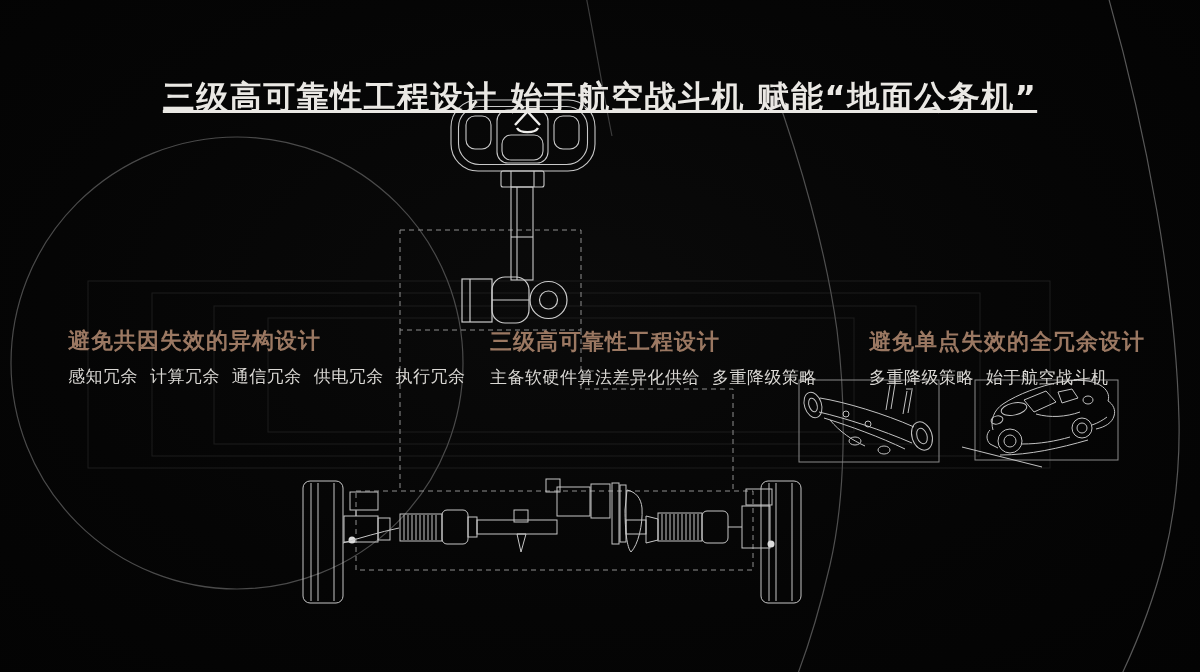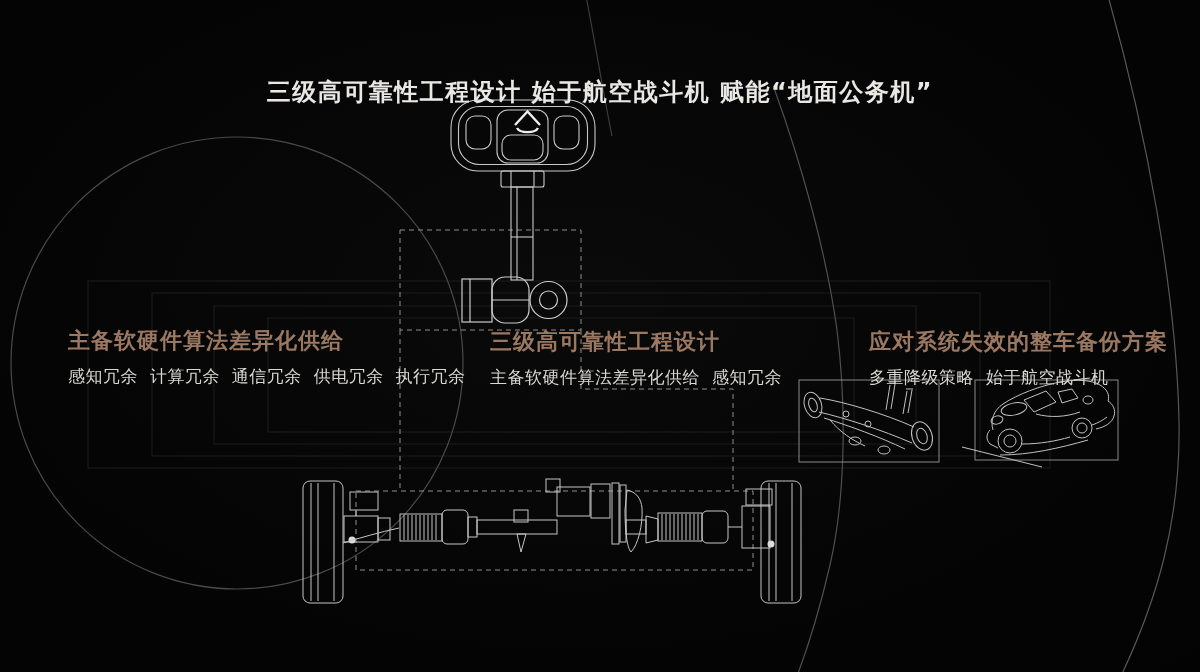--- a/index.html
+++ b/index.html
@@ -5,21 +5,21 @@
   html,body{margin:0;padding:0;background:#000;}
   .stage{
     position:relative;width:1200px;height:672px;overflow:hidden;
     background:radial-gradient(ellipse at 48% 45%, #0a0a0a 0%, #050505 60%, #030303 100%);
     font-family:"DejaVu Sans","Liberation Sans",sans-serif;
   }
   .lineart{position:absolute;left:0;top:0;z-index:1;}
   .txt{position:absolute;z-index:3;}
   .slide-title{
     top:76px;left:0;width:1200px;text-align:center;
-    font-size:24px;font-weight:bold;color:#eae8e4;letter-spacing:1.5px;white-space:nowrap;
+    font-size:32px;font-weight:bold;color:#eae8e4;letter-spacing:1.5px;white-space:nowrap;text-decoration:underline;
   }
   .section{position:absolute;z-index:3;white-space:nowrap;}
   .section .head{
     font-size:22px;font-weight:bold;color:#9b7862;letter-spacing:1px;
   }
   .section .detail{
     margin-top:9px;font-size:17px;font-weight:normal;color:#dad8d4;
     letter-spacing:0.5px;word-spacing:6px;
   }
   .sec-left{left:68px;top:326px;}
@@ -170,27 +170,27 @@
         <path d="M1036,414 C1050,418 1066,417 1080,412"></path>
         <path d="M1000,455 C1030,455 1060,448 1088,440"></path>
         <path d="M962,447 L1042,467"></path>
       </g>
     </g>
   </svg>
 
   <div class="txt slide-title">三级高可靠性工程设计 始于航空战斗机 赋能“地面公务机”</div>
 
   <div class="section sec-left">
-    <div class="head">主备软硬件算法差异化供给</div>
+    <div class="head">避免共因失效的异构设计</div>
     <div class="detail">感知冗余 计算冗余 通信冗余 供电冗余 执行冗余</div>
   </div>
 
   <div class="section sec-mid">
     <div class="head">三级高可靠性工程设计</div>
-    <div class="detail">主备软硬件算法差异化供给 感知冗余</div>
+    <div class="detail">主备软硬件算法差异化供给 多重降级策略</div>
   </div>
 
   <div class="section sec-right">
-    <div class="head">应对系统失效的整车备份方案</div>
+    <div class="head">避免单点失效的全冗余设计</div>
     <div class="detail">多重降级策略 始于航空战斗机</div>
   </div>
 
 </div>
 
 </body></html>

